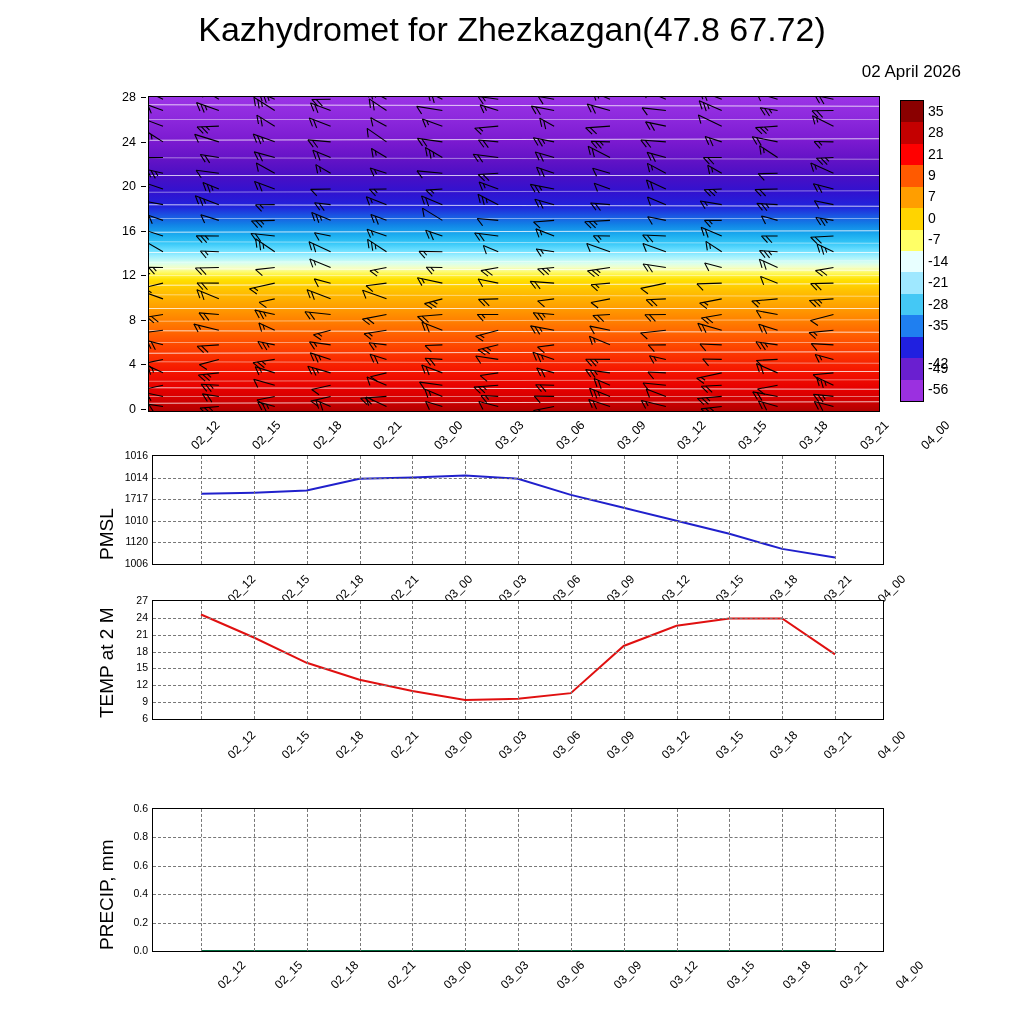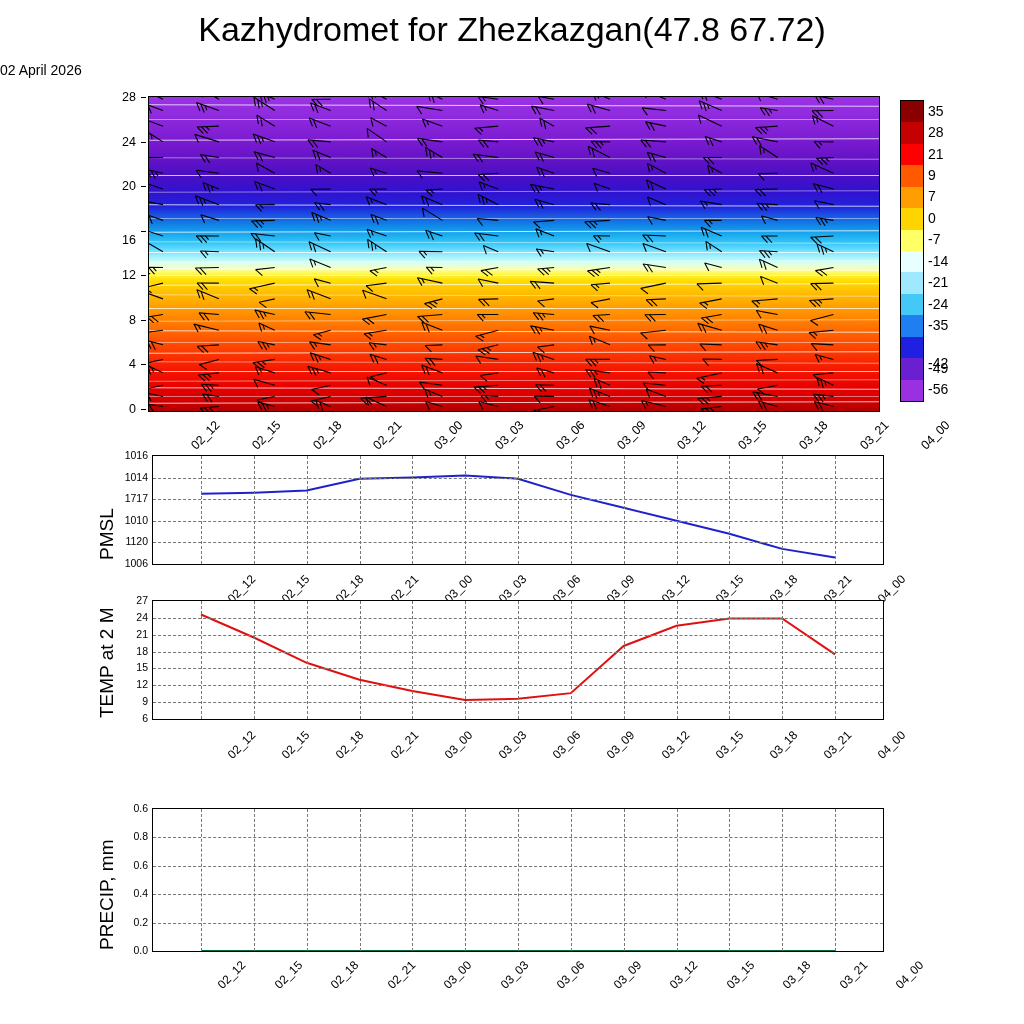--- a/index.html
+++ b/index.html
@@ -9,22 +9,22 @@
     font-family:"Liberation Sans", sans-serif;
     color:#000;
     position:relative;
     overflow:hidden;
   }
   .title{
     position:absolute;left:0;top:10px;width:1024px;text-align:center;
     font-size:34px;font-weight:400;letter-spacing:0px;
   }
   .subtitle{
-    position:absolute;left:0;top:62px;width:961px;text-align:left;
-    font-size:14px;
+    position:absolute;left:0;top:62px;width:961px;text-align:right;
+    font-size:17px;
   }
 
   
   #meteo-panel{
     position:absolute;left:148px;top:96px;width:730px;height:314px;
     border:1px solid #000;
     overflow:hidden;
     background:#fff;
   }
   #meteo-grad{
@@ -82,21 +82,21 @@
 
 <div id="meteo-yaxis">
     <div class="tick" style="top: 313px; right: 10px;">0</div>
     <div class="tmark" style="top: 313px;"></div>
     <div class="tick" style="top: 268.429px; right: 10px;">4</div>
     <div class="tmark" style="top: 268.429px;"></div>
     <div class="tick" style="top: 223.857px; right: 10px;">8</div>
     <div class="tmark" style="top: 223.857px;"></div>
     <div class="tick" style="top: 179.286px; right: 10px;">12</div>
     <div class="tmark" style="top: 179.286px;"></div>
-    <div class="tick" style="top: 144px; right: 10px;">16</div>
+    <div class="tick" style="top: 135px; right: 10px;">16</div>
     <div class="tmark" style="top: 134.714px;"></div>
     <div class="tick" style="top: 90.1429px; right: 10px; text-align: right;">20</div>
     <div class="tmark" style="top: 90.1429px;"></div>
     <div class="tick" style="top: 45.5714px; right: 10px;">24</div>
     <div class="tmark" style="top: 45.5714px;"></div>
     <div class="tick" style="top: 1px; right: 10px;">28</div>
     <div class="tmark" style="top: 1px;"></div>
   </div>
 
 <div id="meteo-panel">
@@ -1563,21 +1563,21 @@
 <div id="colorbar-labels">
     <div style="top: 10.7143px;">35</div>
     <div style="top: 32.1429px;">28</div>
     <div style="top: 53.5714px;">21</div>
     <div style="top: 75px;">9</div>
     <div style="top: 96.4286px;">7</div>
     <div style="top: 117.857px;">0</div>
     <div style="top: 139.286px;">-7</div>
     <div style="top: 160.714px;">-14</div>
     <div style="top: 182.143px;">-21</div>
-    <div style="top: 203.571px;">-24</div>
+    <div style="top: 203.571px;">-28</div>
     <div style="top: 225px;">-35</div>
     <div style="top: 263px;">-42</div>
     <div style="top: 267.857px;">-49</div>
     <div style="top: 289.286px;">-56</div>
   </div>
 
 <div class="vlabel" style="left:96px;top:560px;font-size:19px;">PMSL</div>
 <div class="axis-ticks" id="pmsl-ticks" style="left:108px;top:455px;width:44px;height:108px;">
     <div class="t" style="top: 108px;">1006</div>
     <div class="t" style="top: 86.4px;">1120</div>

